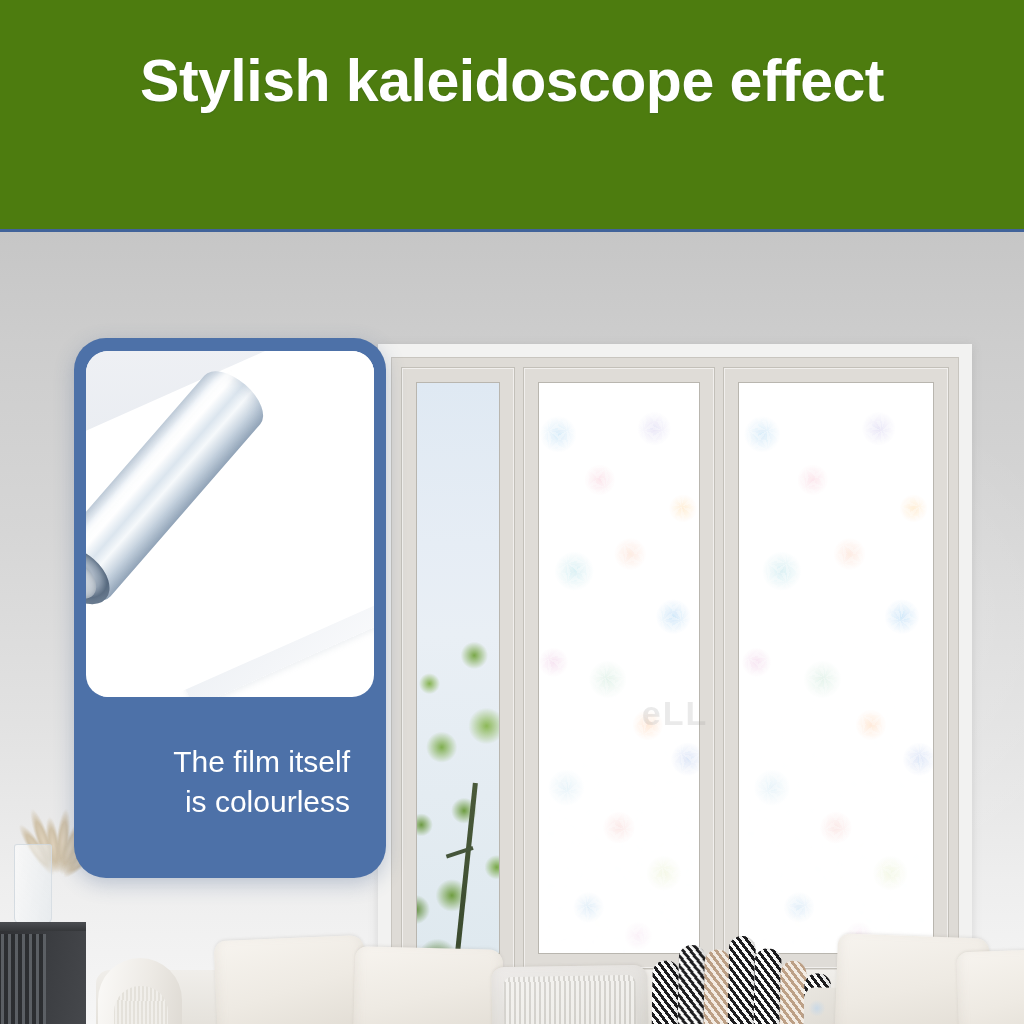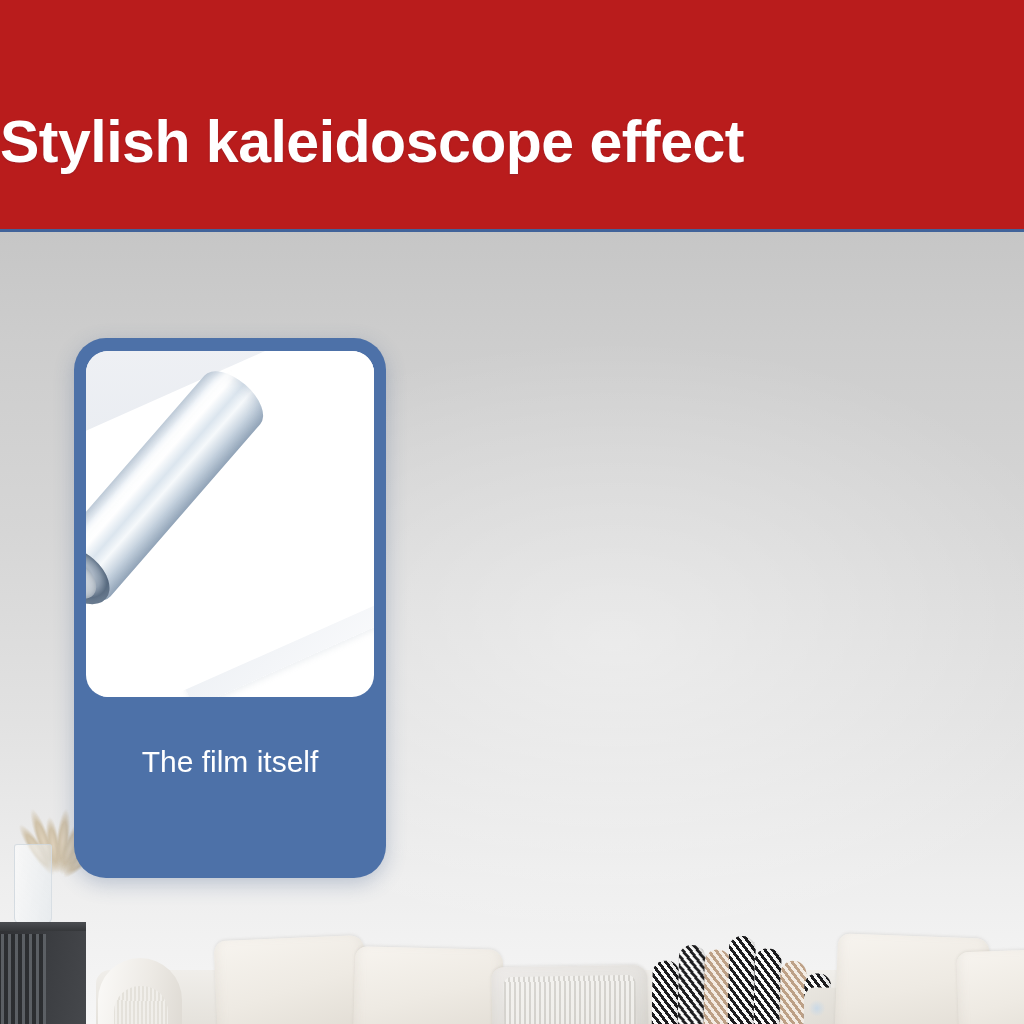--- a/index.html
+++ b/index.html
@@ -6,22 +6,22 @@
   html,body { width:1024px; height:1024px; overflow:hidden; }
   body {
     font-family:"Liberation Sans", sans-serif;
     background:#ffffff;
     position:relative;
   }
 
   
   .banner{
     position:absolute; left:0; top:0; width:1024px; height:232px;
-    background:#b91c1c;
-    display:flex; flex-direction:row;
+    background:#4d7c0f;
+    display:flex; flex-direction:column;
     align-items:center; justify-content:flex-start;
     padding-top:52px;
     overflow:hidden;
   }
   .banner::after{
     content:""; position:absolute; left:0; bottom:0; width:100%; height:3px;
     background:#41639a;
   }
   .banner-title{
     color:#ffffff;
@@ -379,37 +379,65 @@
   .sheet{
     position:absolute; left:-8px; top:52px; width:210px; height:240px;
     background:linear-gradient(160deg,#f3f5f8 0%, #e9edf2 48%, #f8f9fb 100%);
     transform:rotate(-24deg);
     transform-origin:right top;
     box-shadow:0 2px 6px rgba(150,165,185,.18);
   }
 
   .card-caption{
     position:absolute; left:0; right:0; top:404px;
-    text-align:center;
+    text-align:right;
     color:#ffffff;
     font-size:30px;
     line-height:1.32;
-    padding:0 26px;
+    padding:0 36px;
   }
 </style>
 </head>
 <body>
 
 <div class="banner">
   <div class="banner-title">Stylish kaleidoscope effect</div>
 </div>
 
 <div class="scene">
   <div class="wall-light"></div>
 
+  <div class="window">
+    <div class="window-inner">
+
+      <div class="sash s1">
+        <div class="glass">
+          <div class="trees"></div>
+          <div class="trunk"></div>
+          <div class="branch"></div>
+        </div>
+      </div>
+
+      <div class="sash s2">
+        <div class="glass">
+          <div class="film"></div>
+          <div class="film-sheen"></div>
+        </div>
+      </div>
+
+      <div class="sash s3">
+        <div class="glass">
+          <div class="film"></div>
+          <div class="film-sheen"></div>
+        </div>
+      </div>
+
+    </div>
+    <div class="watermark">eLL</div>
+  </div>
 
   <div class="sill"></div>
 
   <div class="pampas">
     <div class="plume" style="transform:rotate(-34deg) scaleY(1.05);"></div>
     <div class="plume" style="transform:rotate(-20deg) scaleY(1.18);"></div>
     <div class="plume" style="transform:rotate(-8deg)  scaleY(1.0);"></div>
     <div class="plume" style="transform:rotate(6deg)   scaleY(1.12);"></div>
     <div class="plume" style="transform:rotate(19deg)  scaleY(.96);"></div>
     <div class="plume" style="transform:rotate(33deg)  scaleY(1.06);"></div>
@@ -462,14 +490,15 @@
         <div class="roll-sheen"></div>
       </div>
       <div class="roll-end">
         <div class="roll-core"></div>
       </div>
     </div>
   </div>
 
   <div class="card-caption">
     <div>The film itself</div>
+    <div>is colourless</div>
   </div>
 </div>
 
 </body></html>

